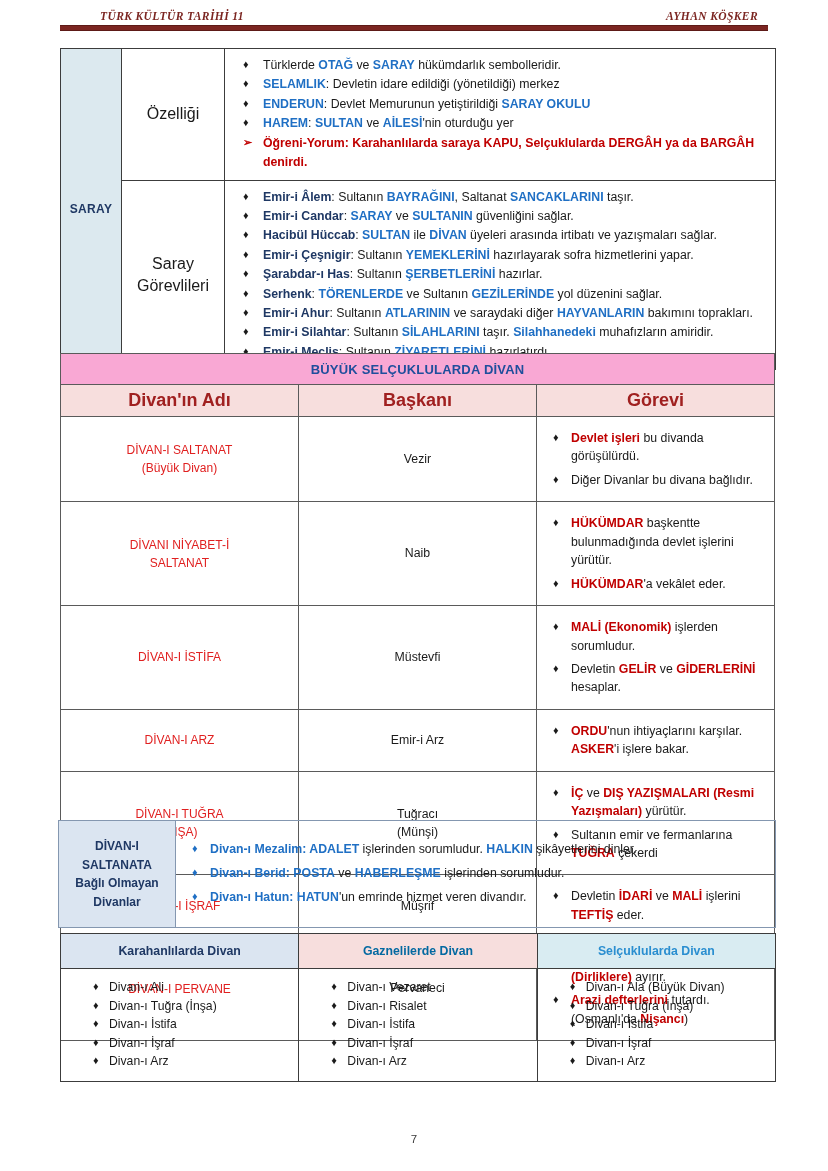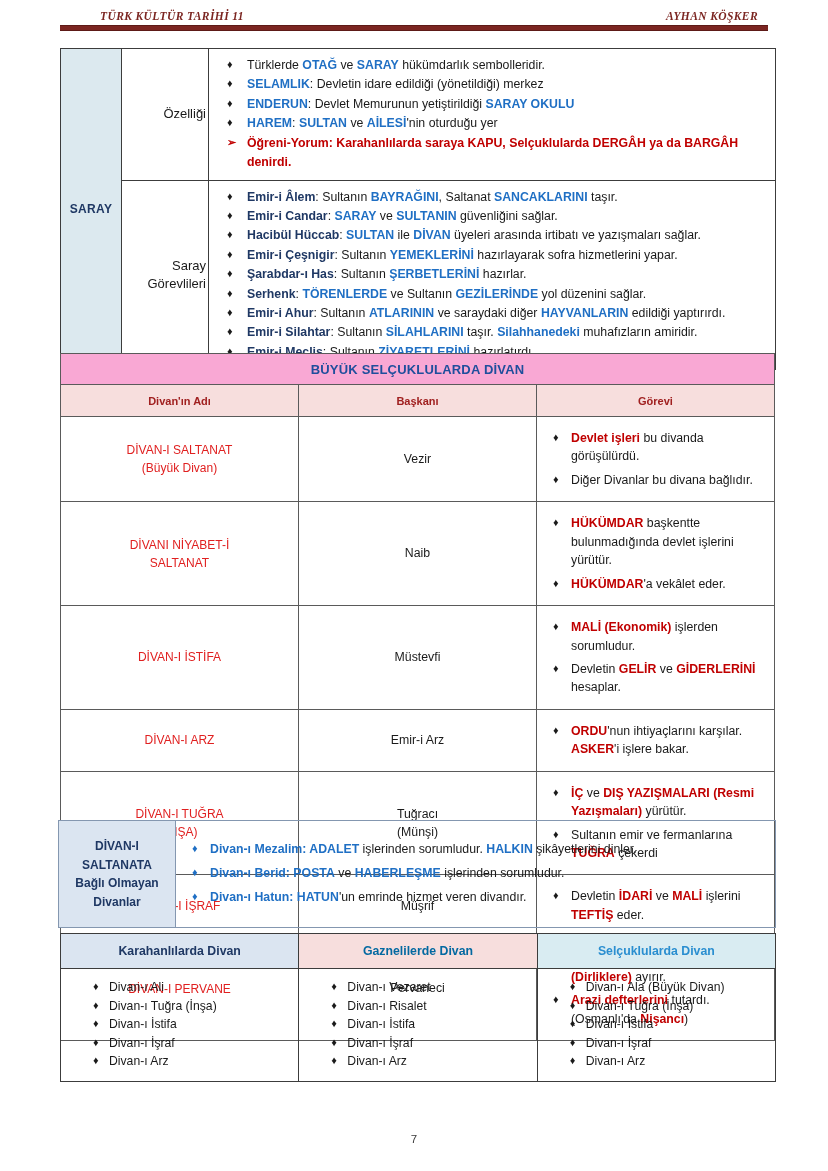--- a/index.html
+++ b/index.html
@@ -75,25 +75,25 @@
     width: 60px;
     background: #dce9ef;
     text-align: center;
     font-weight: bold;
     font-size: 12px;
     color: #1f3864;
     letter-spacing: 0.3px;
   }
   .t1 .c-sub {
     width: 82px;
-    text-align: right;
-    font-size: 13px;
+    text-align: center;
+    font-size: 16px;
     color: #1a1a1a;
     line-height: 1.35;
-    padding: 4px 2px;
+    padding: 4px 10px;
   }
   .t1 .c-body {
     padding: 7px 6px 7px 10px;
   }
 
   
   ul.bl {
     list-style: none;
     margin: 0;
     padding: 0;
@@ -138,21 +138,21 @@
     text-align: center;
     font-size: 13px;
     font-weight: bold;
     color: #1f4e9c;
     height: 30px;
     letter-spacing: 0.2px;
   }
   .t2 .hdr {
     background: #f7dedd;
     text-align: center;
-    font-size: 11px;
+    font-size: 18px;
     font-weight: bold;
     color: #a02020;
     height: 31px;
   }
   .t2 .col-a { width: 136px; }
   .t2 .col-b { width: 97px; }
   .t2 .divname {
     text-align: center;
     font-size: 12px;
     font-weight: normal;
@@ -290,21 +290,21 @@
           <span>Saray<br>Görevlileri</span>
         </td>
         <td class="c-body">
           <ul class="bl">
               <li><span class="bullet">♦</span><span class="navy">Emir-i Âlem</span><span class="blk">: Sultanın </span><span class="blue">BAYRAĞINI</span><span class="blk">, Saltanat </span><span class="blue">SANCAKLARINI</span><span class="blk"> taşır.</span></li>
               <li><span class="bullet">♦</span><span class="navy">Emir-i Candar</span><span class="blk">: </span><span class="blue">SARAY</span><span class="blk"> ve </span><span class="blue">SULTANIN</span><span class="blk"> güvenliğini sağlar.</span></li>
               <li><span class="bullet">♦</span><span class="navy">Hacibül Hüccab</span><span class="blk">: </span><span class="blue">SULTAN</span><span class="blk"> ile </span><span class="blue">DİVAN</span><span class="blk"> üyeleri arasında irtibatı ve yazışmaları sağlar.</span></li>
               <li><span class="bullet">♦</span><span class="navy">Emir-i Çeşnigir</span><span class="blk">: Sultanın </span><span class="blue">YEMEKLERİNİ</span><span class="blk"> hazırlayarak sofra hizmetlerini yapar.</span></li>
               <li><span class="bullet">♦</span><span class="navy">Şarabdar-ı Has</span><span class="blk">: Sultanın </span><span class="blue">ŞERBETLERİNİ</span><span class="blk"> hazırlar.</span></li>
               <li><span class="bullet">♦</span><span class="navy">Serhenk</span><span class="blk">: </span><span class="blue">TÖRENLERDE</span><span class="blk"> ve Sultanın </span><span class="blue">GEZİLERİNDE</span><span class="blk"> yol düzenini sağlar.</span></li>
-              <li><span class="bullet">♦</span><span class="navy">Emir-i Ahur</span><span class="blk">: Sultanın </span><span class="blue">ATLARININ</span><span class="blk"> ve saraydaki diğer </span><span class="blue">HAYVANLARIN</span><span class="blk"> edildiği yaptırırdı.</span></li>
+              <li><span class="bullet">♦</span><span class="navy">Emir-i Ahur</span><span class="blk">: Sultanın </span><span class="blue">ATLARININ</span><span class="blk"> ve saraydaki diğer </span><span class="blue">HAYVANLARIN</span><span class="blk"> bakımını toprakları.</span></li>
               <li><span class="bullet">♦</span><span class="navy">Emir-i Silahtar</span><span class="blk">: Sultanın </span><span class="blue">SİLAHLARINI</span><span class="blk"> taşır. </span><span class="blue">Silahhanedeki</span><span class="blk"> muhafızların amiridir.</span></li>
               <li><span class="bullet">♦</span><span class="navy">Emir-i Meclis</span><span class="blk">: Sultanın </span><span class="blue">ZİYARETLERİNİ</span><span class="blk"> hazırlatırdı.</span></li>
             </ul>
         </td>
       </tr>
     </tbody>
   </table>
 
   <table class="t2">
     <tbody>

